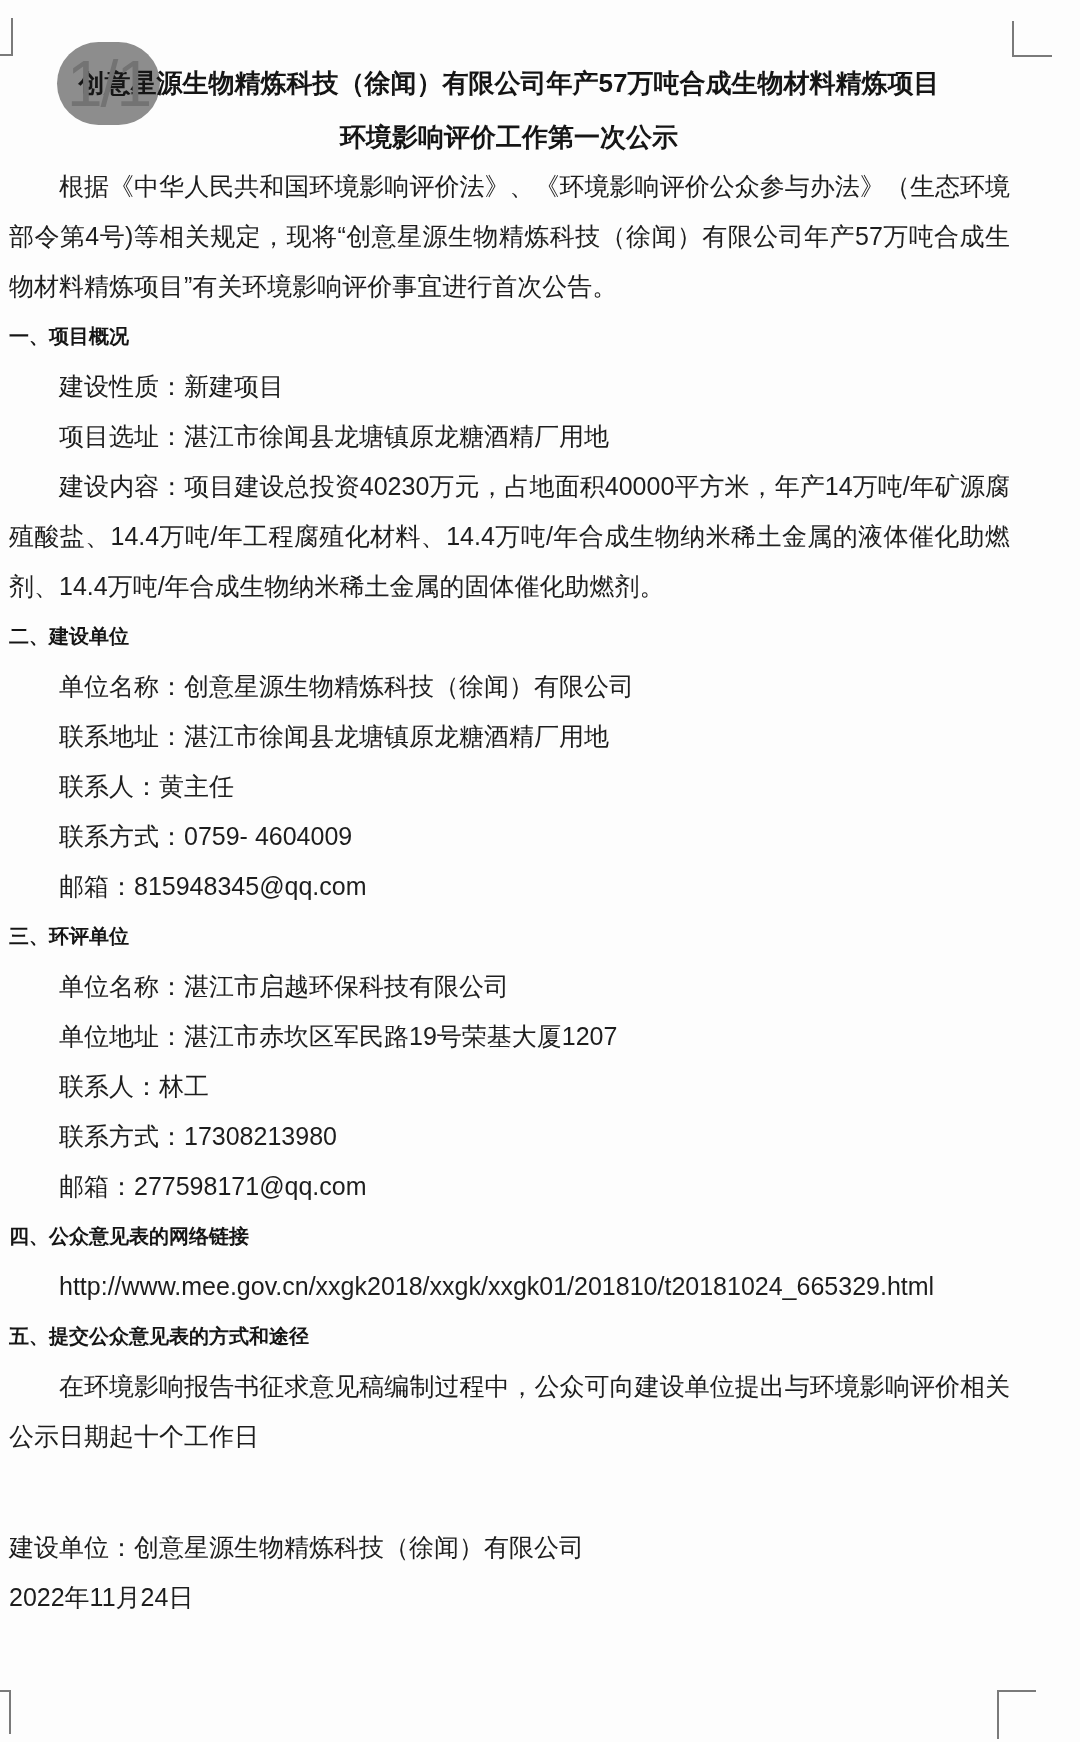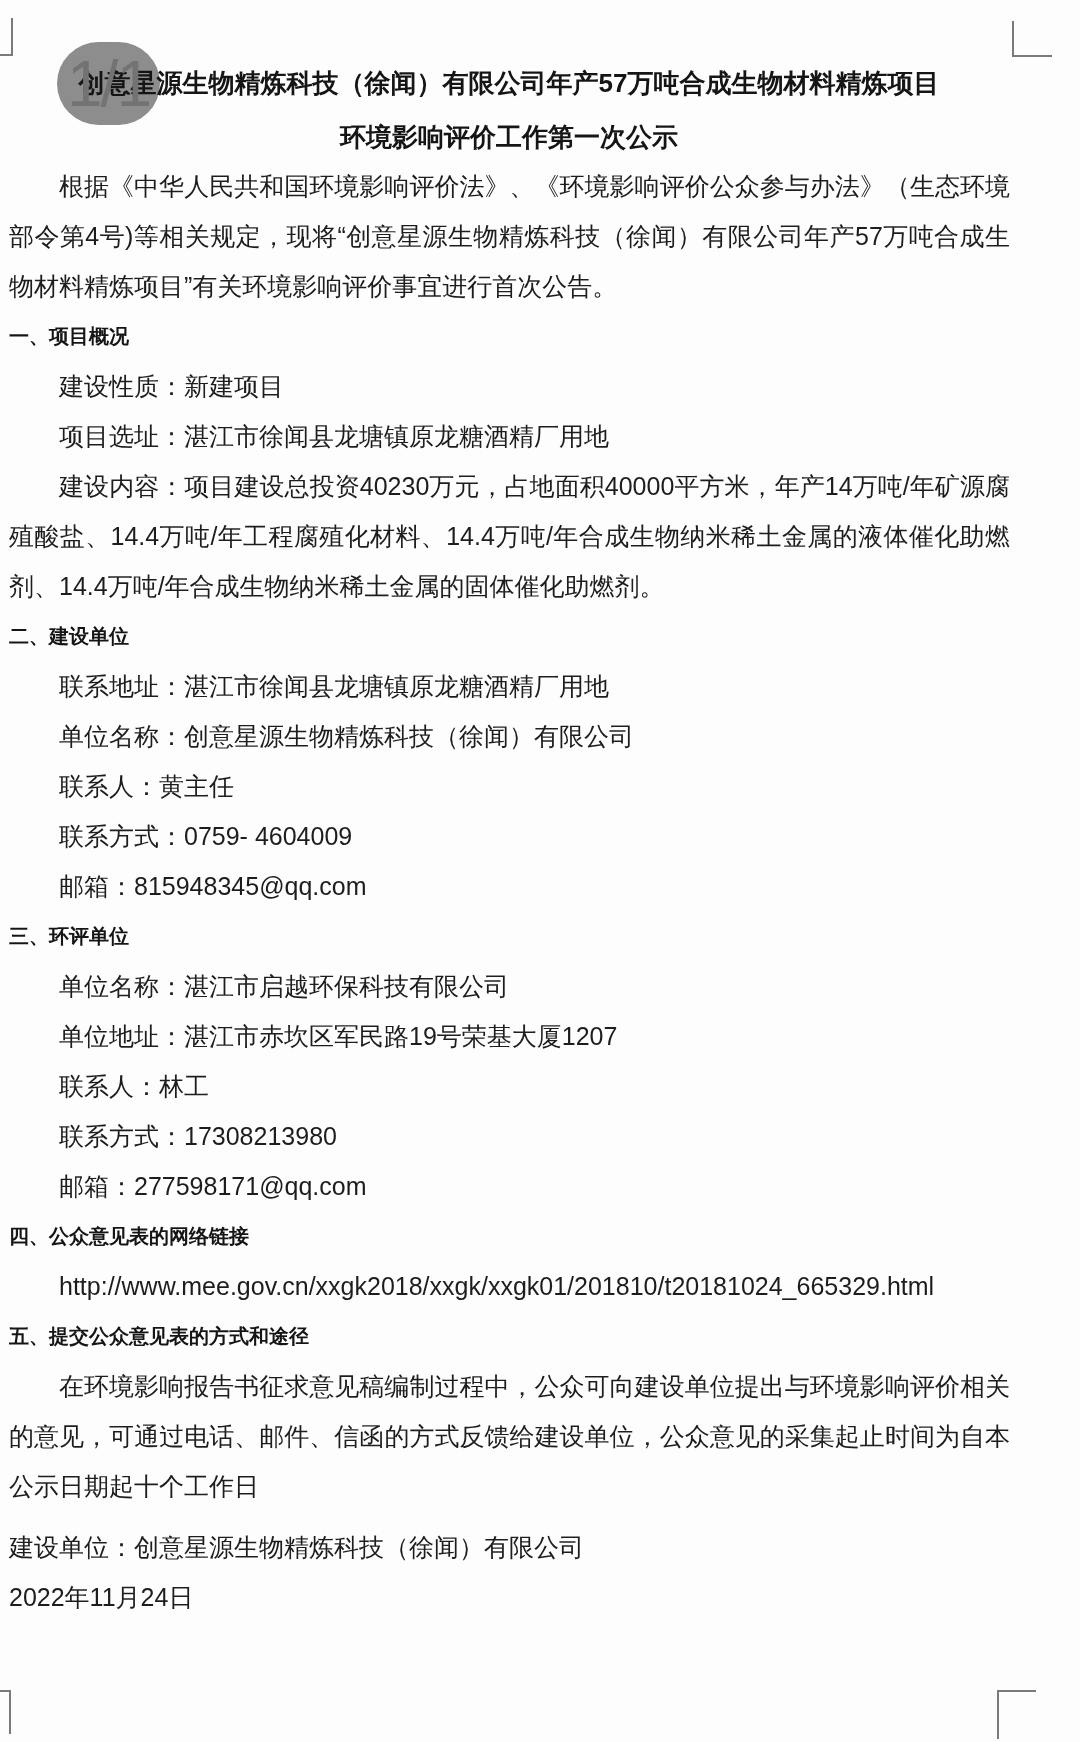--- a/index.html
+++ b/index.html
@@ -75,39 +75,38 @@
     <div class="ln">物材料精炼项目”有关环境影响评价事宜进行首次公告。</div>
 
     <div class="ln hd">一、项目概况</div>
     <div class="ln ind">建设性质：新建项目</div>
     <div class="ln ind">项目选址：湛江市徐闻县龙塘镇原龙糖酒精厂用地</div>
     <div class="ln ind jl">建设内容：项目建设总投资40230万元，占地面积40000平方米，年产14万吨/年矿源腐</div>
     <div class="ln jl">殖酸盐、14.4万吨/年工程腐殖化材料、14.4万吨/年合成生物纳米稀土金属的液体催化助燃</div>
     <div class="ln">剂、14.4万吨/年合成生物纳米稀土金属的固体催化助燃剂。</div>
 
     <div class="ln hd">二、建设单位</div>
+    <div class="ln ind">单位名称：创意星源生物精炼科技（徐闻）有限公司</div>
     <div class="ln ind">联系地址：湛江市徐闻县龙塘镇原龙糖酒精厂用地</div>
-    <div class="ln ind">单位名称：创意星源生物精炼科技（徐闻）有限公司</div>
     <div class="ln ind">联系人：黄主任</div>
     <div class="ln ind">联系方式：0759- 4604009</div>
     <div class="ln ind">邮箱：815948345@qq.com</div>
 
     <div class="ln hd">三、环评单位</div>
     <div class="ln ind">单位名称：湛江市启越环保科技有限公司</div>
     <div class="ln ind">单位地址：湛江市赤坎区军民路19号荣基大厦1207</div>
     <div class="ln ind">联系人：林工</div>
     <div class="ln ind">联系方式：17308213980</div>
     <div class="ln ind">邮箱：277598171@qq.com</div>
 
     <div class="ln hd">四、公众意见表的网络链接</div>
     <div class="ln ind">http://www.mee.gov.cn/xxgk2018/xxgk/xxgk01/201810/t20181024_665329.html</div>
 
     <div class="ln hd">五、提交公众意见表的方式和途径</div>
     <div class="ln ind jl">在环境影响报告书征求意见稿编制过程中，公众可向建设单位提出与环境影响评价相关</div>
-    <div class="ln jl">的意见，可通过电话、邮件、信函的方式反馈给建设单位，公众意见的采集起止时间为自本</div>
     <div class="ln">公示日期起十个工作日</div>
   </div>
 
   <div class="footer">
     <div class="ln">建设单位：创意星源生物精炼科技（徐闻）有限公司</div>
     <div class="ln">2022年11月24日</div>
   </div>
 
 </div>
 

